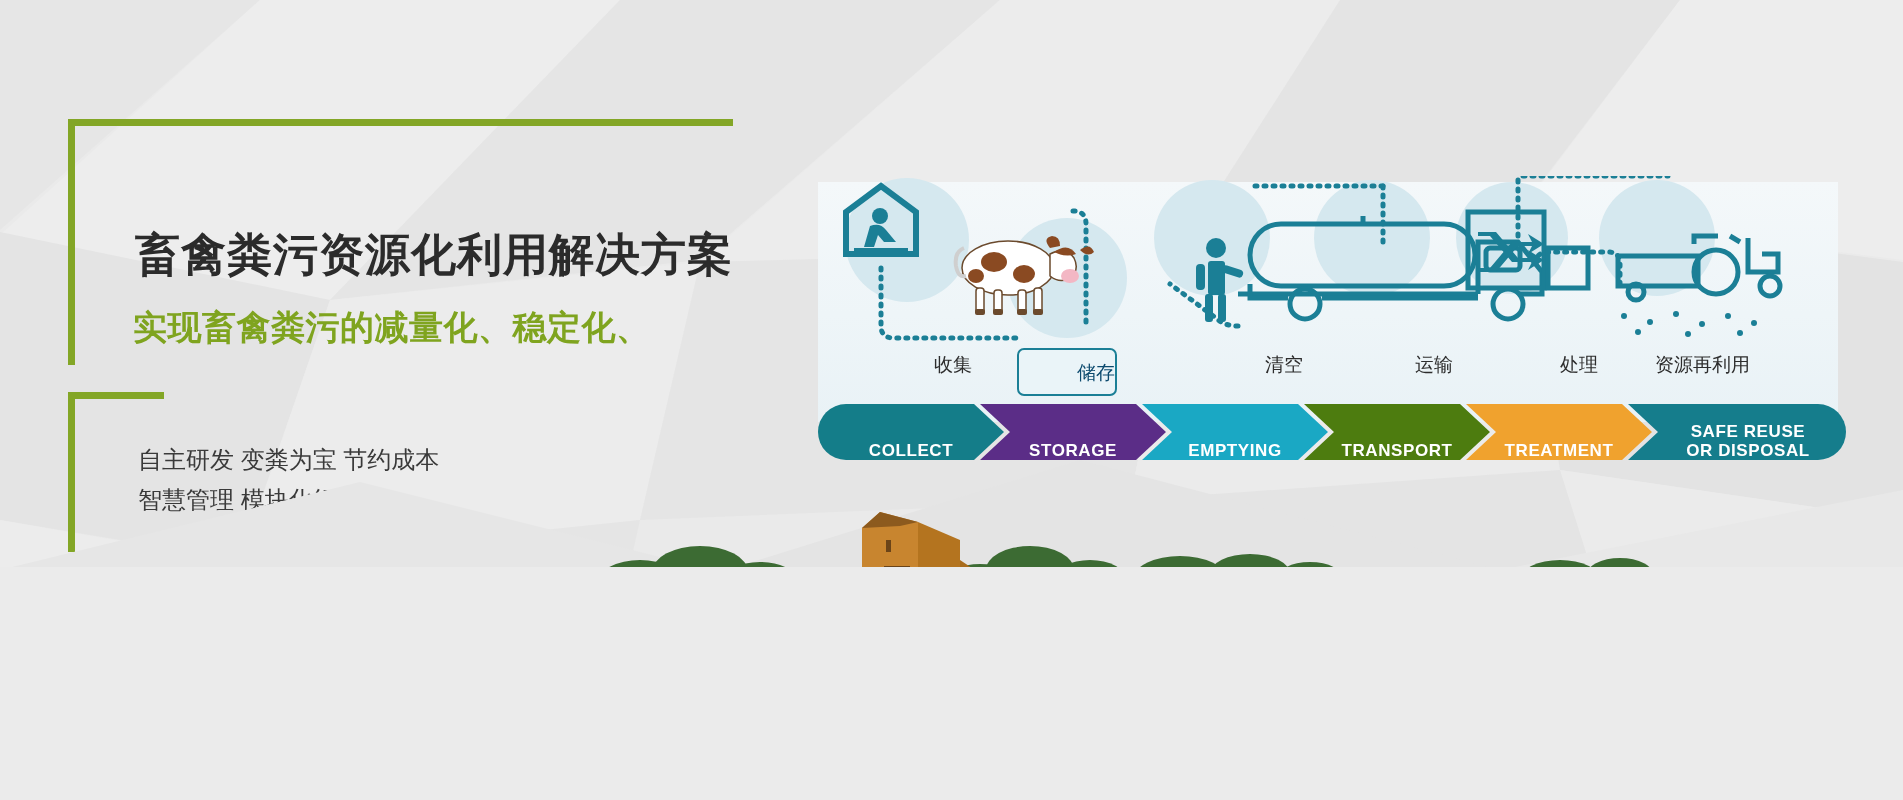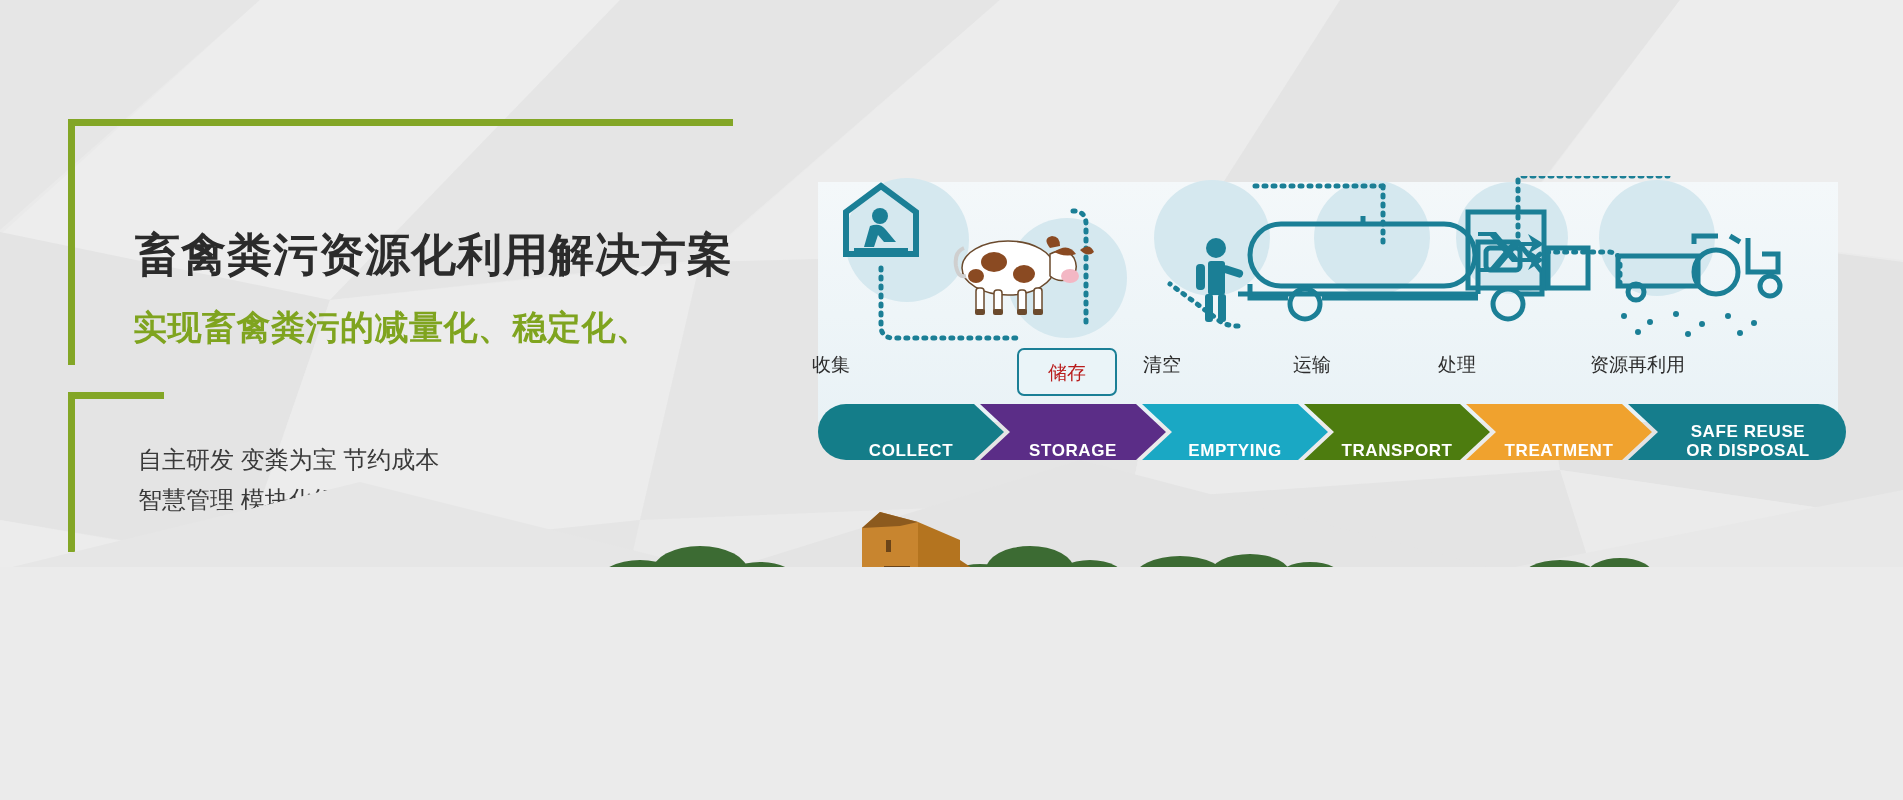--- a/index.html
+++ b/index.html
@@ -34,29 +34,29 @@
 
   
   .diagram{
     position:absolute;left:818px;top:182px;width:1020px;height:240px;
     background:linear-gradient(180deg,#f4f8fa 0%,#eef5f8 55%,#e9f2f6 100%);
   }
 
   .flow-icons{position:absolute;left:818px;top:176px;width:1030px;height:230px;}
   .step-labels{position:absolute;left:818px;top:352px;width:1030px;height:40px;}
   .step-label{
-    position:absolute;top:0;font-size:19px;color:#2d2d2d;text-align:left;
+    position:absolute;top:0;font-size:19px;color:#2d2d2d;text-align:right;
     width:160px;
   }
   .storage-chip{
     position:absolute;left:1017px;top:348px;width:100px;height:48px;
     border:2.5px solid #1b7f96;border-radius:7px;background:#eaf4f8;
   }
   .storage-chip span{
-    display:block;text-align:center;line-height:45px;font-size:19px;color:#b91c1c;
+    display:block;text-align:right;line-height:45px;font-size:19px;color:#0c4a6e;
   }
 
   
   .chev-bar{position:absolute;left:818px;top:404px;height:56px;width:1028px;}
   .chev{
     position:absolute;top:0;height:56px;
     display:flex;align-items:flex-end;justify-content:center;
     color:#fff;font-weight:bold;font-size:17px;letter-spacing:.6px;
     text-align:center;line-height:19px;
   }

